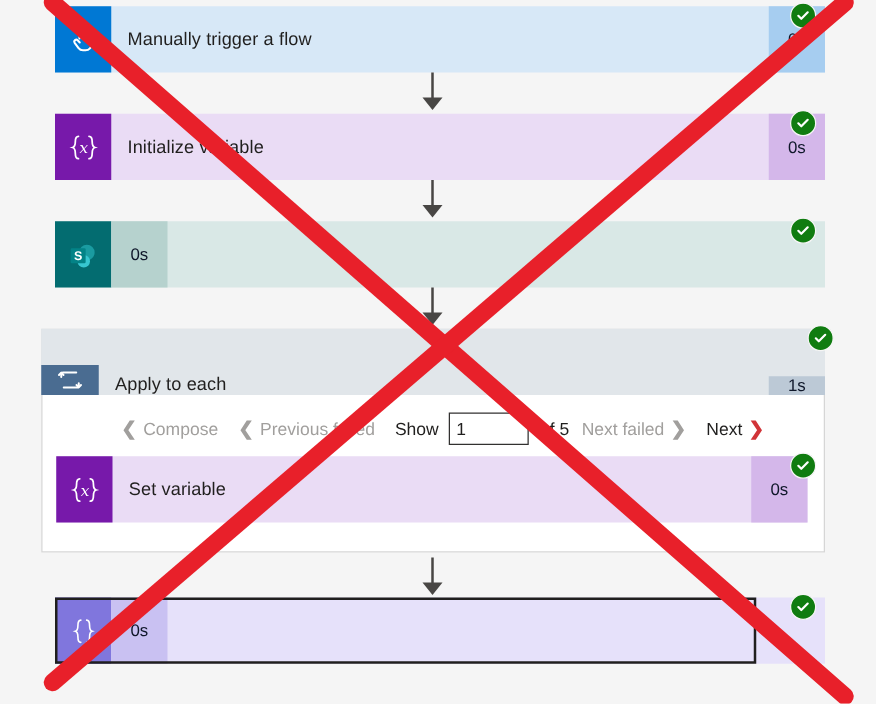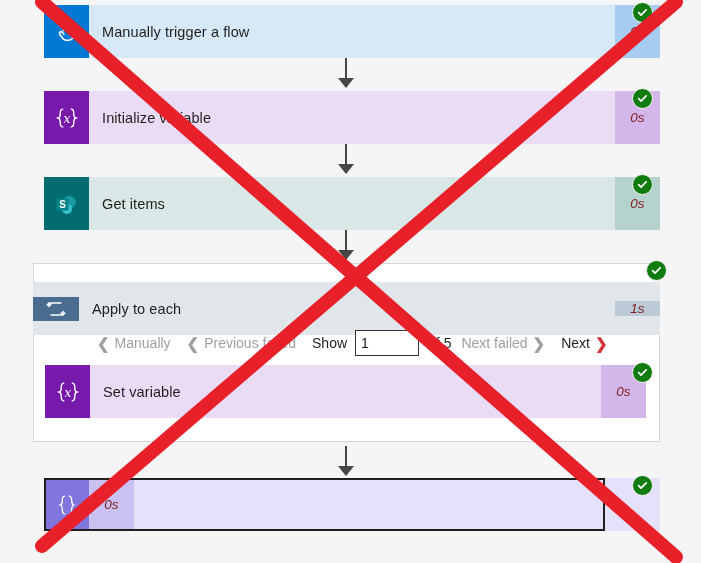--- a/index.html
+++ b/index.html
@@ -43,22 +43,21 @@
     letter-spacing:.1px;
     white-space:nowrap;
     overflow:hidden;
   }
   .card .duration{
     flex:0 0 45px;
     display:flex;
     align-items:center;
     justify-content:center;
     font-size:13.5px;
-    color:#7f1d1d;
-    font-style:italic;
+    color:#0f172a;
   }
 
   
   .status-badge{
     position:absolute;
     width:19px;height:19px;
     border-radius:50%;
     background:#107c10;
     border:1.5px solid #f5f5f5;
     display:flex;align-items:center;justify-content:center;
@@ -84,23 +83,22 @@
   .scope{
     position:absolute;
     background:#ffffff;
     border:1px solid #d6d6d6;
     box-sizing:border-box;
   }
   .scope-header{
     position:absolute;
     height:53px;
     display:flex;
-    align-items:center;
+    align-items:flex-end;
     background:#e1e6ea;
-    margin-top:19px;
   }
   .pager{
     position:absolute;
     display:flex;
     align-items:center;
     font-size:14px;
     color:#201f1e;
     white-space:nowrap;
   }
   .pager .pg-btn{
@@ -194,21 +192,20 @@
     <div class="icon-tile" style="background:#036c70;">
       <svg width="28" height="28" viewBox="0 0 28 28" aria-hidden="true">
         <circle cx="16.5" cy="12" r="6.2" fill="#1a9ba1"></circle>
         <circle cx="14" cy="19" r="5" fill="#37c6d0"></circle>
         <rect x="3.5" y="8.5" width="12" height="12" rx="1" fill="#038387"></rect>
         <rect x="3.5" y="8.5" width="12" height="12" rx="1" fill="#fff" opacity="0"></rect>
         <rect x="3.5" y="8.5" width="12" height="12" rx="1" fill="none"></rect>
         <text x="9.5" y="18" text-anchor="middle" font-family="Liberation Sans, sans-serif" font-weight="bold" font-size="10" fill="#ffffff">S</text>
       </svg>
     </div>
-    <div class="title">Get items</div>
     <div class="duration" style="background:#b6d2ce;">0s</div>
   </div>
   <div class="status-badge" style="left:632px;top:174px;">
     <svg width="11" height="11" viewBox="0 0 12 12">
         <path d="M1.8 6.2 4.4 8.8 10 3.1" fill="none" stroke="#fff" stroke-width="1.9" stroke-linecap="round" stroke-linejoin="round"></path>
       </svg>
   </div>
 
   <div class="connector" style="left:345px;top:230px;height:25px;"></div>
   <div class="arrow-head" style="left:338px;top:250px;"></div>
@@ -229,21 +226,21 @@
   </div>
   <div class="status-badge" style="left:646px;top:260px;">
     <svg width="11" height="11" viewBox="0 0 12 12">
         <path d="M1.8 6.2 4.4 8.8 10 3.1" fill="none" stroke="#fff" stroke-width="1.9" stroke-linecap="round" stroke-linejoin="round"></path>
       </svg>
   </div>
 
   <div class="pager" style="left:97px;top:329px;height:28px;">
     <div class="pg-btn disabled">
       <span class="chev">❮</span>
-      <span>Manually</span>
+      <span>Compose</span>
     </div>
     <div class="pg-btn disabled">
       <span class="chev">❮</span>
       <span>Previous failed</span>
     </div>
     <span class="lbl-show">Show</span>
     <input class="page-input" type="text" value="1" style="">
     <span class="lbl-of"><span>of</span>&nbsp;<span>5</span></span>
     <div class="pg-btn disabled">
       <span>Next failed</span>

